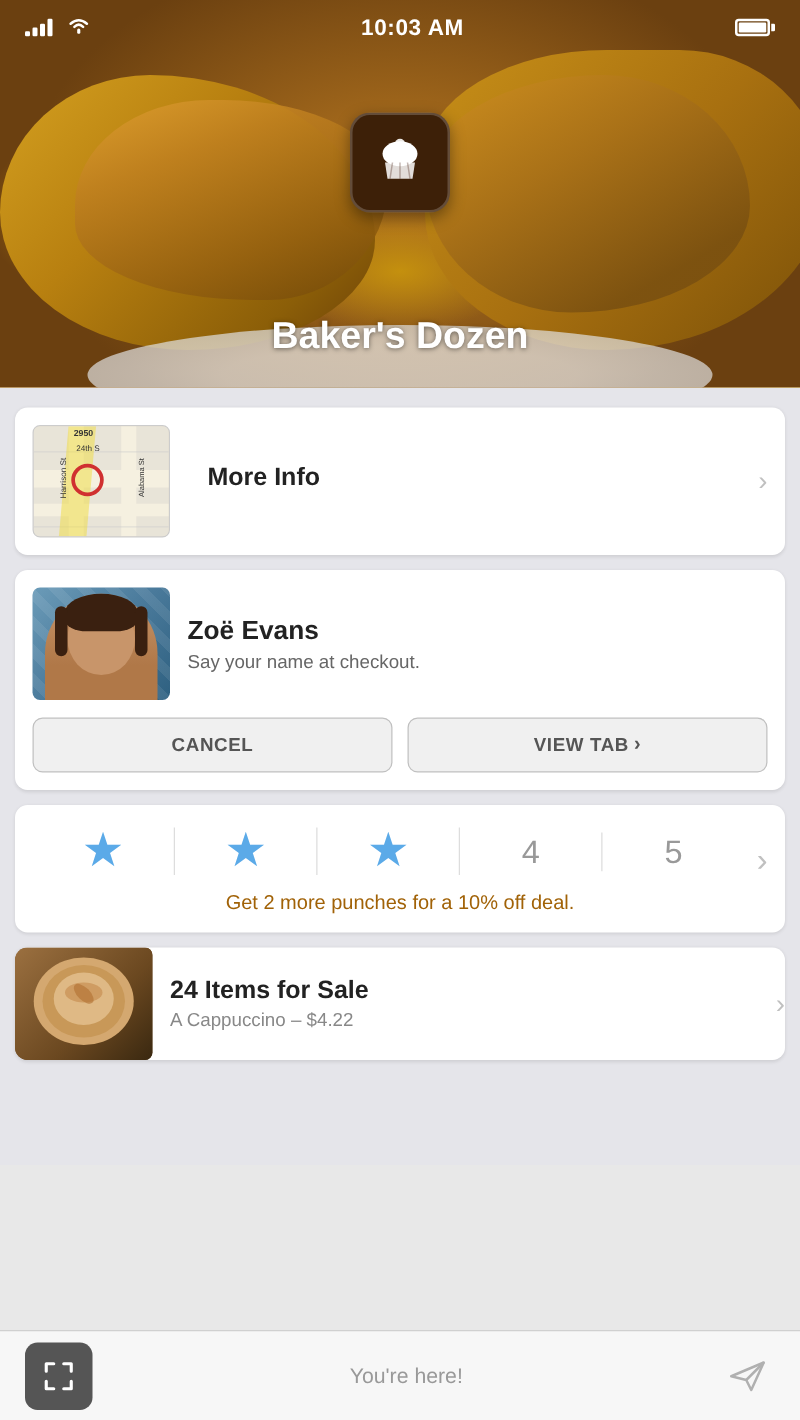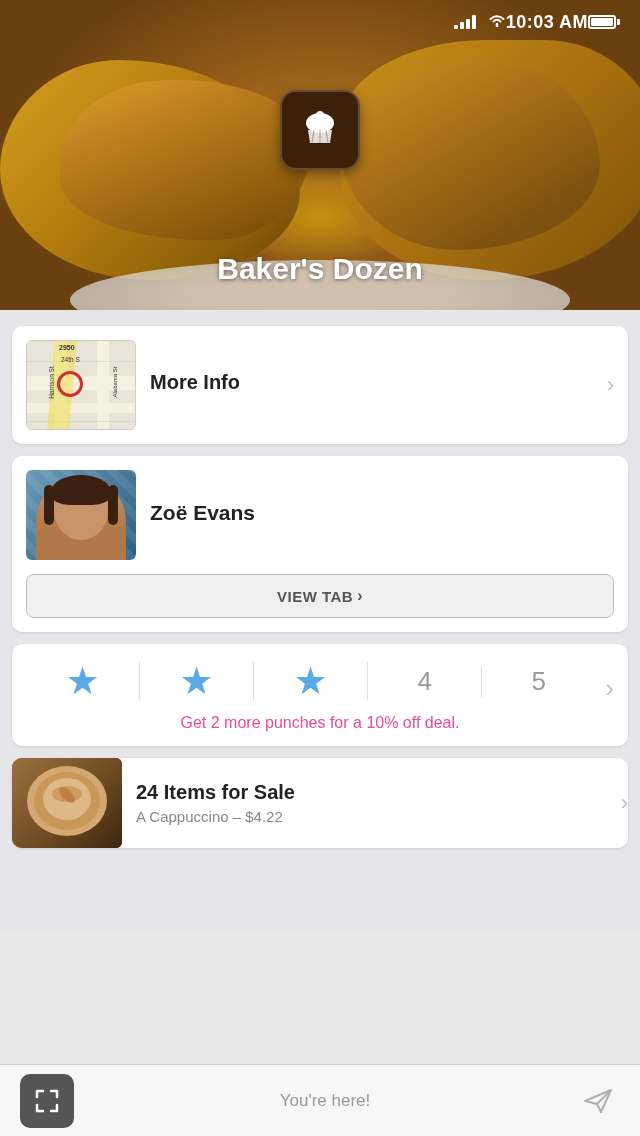--- a/index.html
+++ b/index.html
@@ -14,23 +14,24 @@
     }
 
     
     .status-bar {
       background: transparent;
       position: absolute;
       top: 0; left: 0; right: 0;
       height: 44px;
       display: flex;
       align-items: center;
-      justify-content: flex-end;
+      justify-content: space-between;
       padding: 0 20px;
       z-index: 10;
+      gap: 24px;
     }
     .status-left {
       display: flex;
       align-items: center;
       gap: 6px;
     }
     .signal-bars {
       display: flex;
       align-items: flex-end;
       gap: 2px;
@@ -183,21 +184,21 @@
       border-radius: 10px;
       overflow: hidden;
       box-shadow: 0 1px 3px rgba(0,0,0,0.1);
     }
 
     
     .more-info-card {
       display: flex;
       align-items: center;
       padding: 14px;
-      gap: 14px;
+      gap: 30px;
       border-radius: 11px;
     }
     .map-thumbnail {
       width: 110px;
       height: 90px;
       border-radius: 6px;
       background: #e8e0d0;
       flex-shrink: 0;
       position: relative;
       overflow: hidden;
@@ -317,21 +318,21 @@
       font-size: 38px;
       line-height: 1;
     }
     .punch-number {
       font-size: 26px;
       color: #999;
       font-weight: 300;
     }
     .punch-desc {
       font-size: 16px;
-      color: #ec4899;
+      color: #a16207;
       text-align: center;
     }
 
     
     .items-card {
       display: flex;
       align-items: center;
       padding: 0;
       gap: 14px;
     }
@@ -501,23 +502,25 @@
 
           <div style="position:absolute;bottom:-10px;left:50%;transform:translateX(-50%);width:90px;height:95px;background:linear-gradient(180deg,#c8956a 0%,#b07848 60%);border-radius:50% 50% 0 0;"></div>
           <div style="position:absolute;top:12px;left:50%;transform:translateX(-50%);width:54px;height:58px;background:#c8956a;border-radius:50%;"></div>
 
           <div style="position:absolute;top:5px;left:50%;transform:translateX(-50%);width:58px;height:30px;background:#3a2010;border-radius:50% 50% 30% 30%;"></div>
           <div style="position:absolute;top:15px;left:18px;width:10px;height:40px;background:#3a2010;border-radius:5px;"></div>
           <div style="position:absolute;top:15px;right:18px;width:10px;height:40px;background:#3a2010;border-radius:5px;"></div>
         </div>
         <div class="checkin-info">
           <div class="checkin-name">Zoë Evans</div>
+          <div class="checkin-subtitle">Say your name at checkout.</div>
         </div>
       </div>
       <div class="checkin-buttons">
+        <button class="btn-cancel">CANCEL</button>
         <button class="btn-view-tab">
           <span>VIEW TAB</span>
           <span class="chevron">›</span>
         </button>
       </div>
     </div>
   </div>
 
   <div class="card">
     <div class="punch-card">

